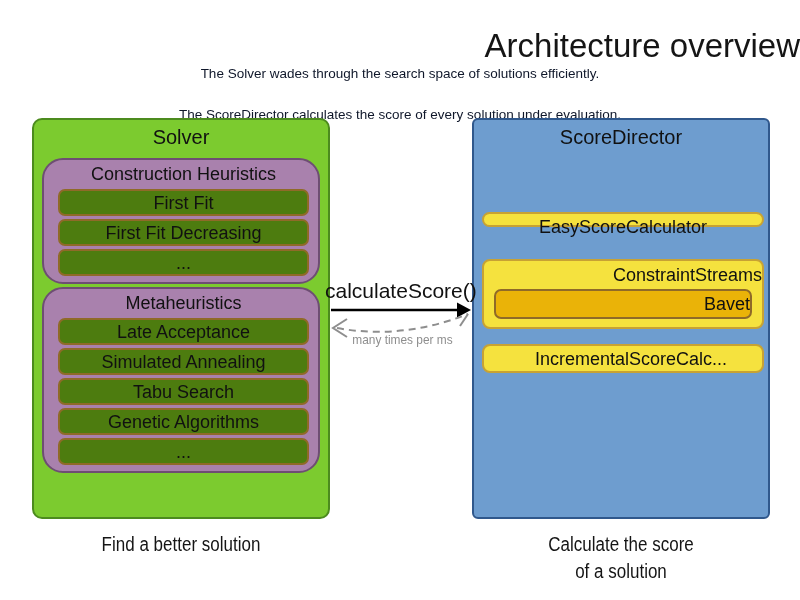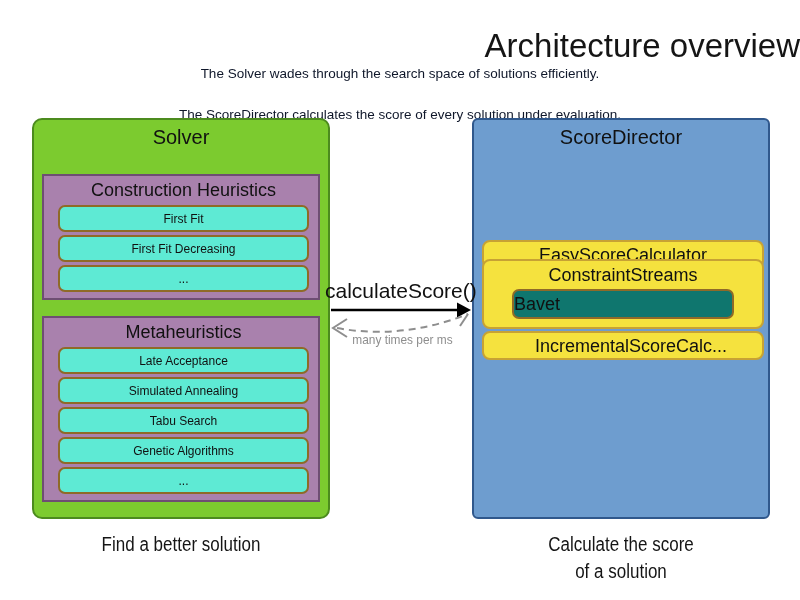--- a/index.html
+++ b/index.html
@@ -17,50 +17,50 @@
   .subtitle.s1 { top:66px; }
   .subtitle.s2 { top:83px;margin-top:24px; }
 
   
   .solver-box {
     position:absolute; left:32px; top:118px; width:298px; height:401px;
     background:#7CCB2F; border:2px solid #4C8B1E; border-radius:10px;
   }
   .box-title { text-align:center; font-size:20px; line-height:24px; padding-top:5px; height:38px; }
   .group {
-    margin:16px 8px; background:#A981AD; border:2px solid #6E4E73;
-    border-radius:0; padding:0 9px 6px 14px;
+    margin:0 8px; background:#A981AD; border:2px solid #6E4E73;
+    border-radius:21px; padding:0 9px 6px 14px;
   }
   .group + .group { margin-top:3px; }
   .group-title { text-align:center; font-size:18px; line-height:29px; }
   .item {
-    background:#5eead4; border:2px solid #8F6A28; border-radius:7px;
-    height:27px; line-height:24px; text-align:center; font-size:12px;
+    background:#4d7c0f; border:2px solid #8F6A28; border-radius:7px;
+    height:27px; line-height:24px; text-align:center; font-size:18px;
     margin-bottom:3px;
   }
   .item:last-child { margin-bottom:0; }
 
   
   .sd-box {
     position:absolute; left:472px; top:118px; width:298px; height:401px;
     background:#6E9DCF; border:2px solid #30588C; border-radius:6px;
   }
   .calc {
     position:absolute; left:8px; width:282px;
     background:#F5E23E; border:2px solid #C7A234; border-radius:8px;
     text-align:center; font-size:18px;
   }
-  .calc.c1 { top:120px; height:29px; line-height:26px; }
+  .calc.c1 { top:92px; height:15px; line-height:26px; }
   .calc.c2 { top:139px; height:70px; }
-  .calc.c2 .calc-label { line-height:28px; }
+  .calc.c2 .calc-label { line-height:28px;text-align:right; }
   .bavet {
-    margin:0 28px; background:#0f766e; border:2px solid #8F6A28;
-    border-radius:7px; height:30px; line-height:27px; text-align:left;
+    margin:0 10px; background:#eab308; border:2px solid #8F6A28;
+    border-radius:7px; height:30px; line-height:27px; text-align:right;
   }
-  .calc.c3 { top:211px; height:29px; line-height:26px;padding-left:16px; }
+  .calc.c3 { top:224px; height:29px; line-height:26px;padding-left:16px; }
 
   
   .arrows { position:absolute; left:0; top:0; width:800px; height:600px; pointer-events:none; }
   .arrow-label { position:absolute; left:325px; width:150px; top:279px; text-align:center;
                  font-size:21px; color:#111; }
   .arrow-sublabel { position:absolute; left:330px; width:145px; top:332px; text-align:center;
                     font-size:13.5px; color:#8E8E8E;
                     transform:scaleX(0.88); transform-origin:center; }
 
   

